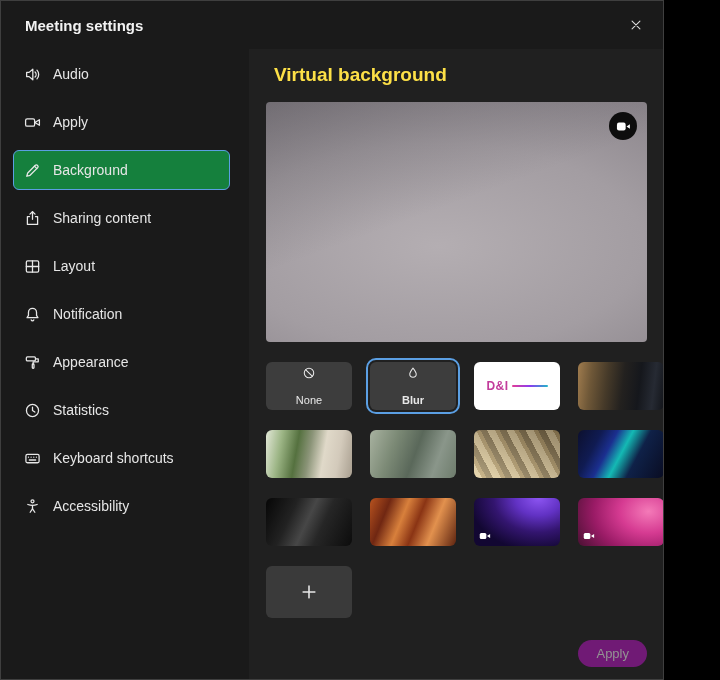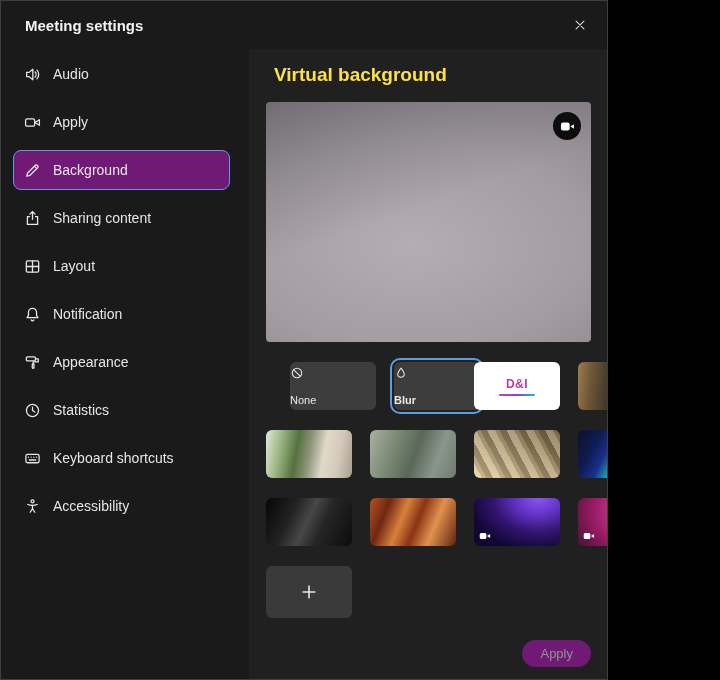--- a/index.html
+++ b/index.html
@@ -1,61 +1,61 @@
 <!DOCTYPE html>
 <html><head>
 <meta charset="utf-8">
 <style>
   html,body{margin:0;padding:0;background:#000;}
   .window{
-    width:608px;height:680px;box-sizing:border-box;
+    width:664px;height:680px;box-sizing:border-box;
     background:#1a1a1a;border:1px solid #3f3f3f;
     font-family:"Liberation Sans",sans-serif;color:#e8e8e8;
     display:flex;flex-direction:column;overflow:hidden;
   }
   
   .titlebar{flex:0 0 48px;display:flex;align-items:center;justify-content:space-between;padding:0 14px 0 24px;}
   .titlebar h1{font-size:15px;font-weight:700;margin:0;color:#f2f2f2;}
   .close-btn{background:none;border:0;padding:6px;cursor:pointer;display:flex;}
   .close-btn svg{width:14px;height:14px;}
 
   .body{flex:1;display:flex;min-height:0;}
 
   
   .sidebar{flex:0 0 248px;box-sizing:border-box;padding:5px 19px 0 12px;background:#1a1a1a;}
   .nav-item{
     display:flex;align-items:center;gap:12px;height:40px;box-sizing:border-box;
     padding:0 10px;border-radius:6px;border:1px solid transparent;margin-bottom:8px;
     font-size:14px;cursor:pointer;color:#e6e6e6;
   }
-  .nav-item.selected{background:#701a75;border-color:#5b9fe3;border-radius:8px;}
+  .nav-item.selected{background:#15803d;border-color:#5b9fe3;}
   .nav-item .icon{width:17px;height:17px;display:flex;flex:0 0 auto;}
   .nav-item .icon svg{width:17px;height:17px;}
   .ic{stroke:#e8e8e8;stroke-width:1.2;fill:none;stroke-linecap:round;stroke-linejoin:round;}
 
   
   .panel{flex:1;background:#202020;display:flex;flex-direction:column;box-sizing:border-box;
     padding:0 16px 12px 17px;min-width:0;}
   .panel h2{font-size:19px;font-weight:700;margin:15px 8px 16px;color:#fde047;}
 
   .preview{height:240px;border-radius:4px;position:relative;flex:0 0 auto;overflow:hidden;}
   .preview-btn{position:absolute;top:10px;right:10px;width:28px;height:28px;border-radius:50%;
     background:#0d0d0d;border:0;cursor:pointer;display:flex;align-items:center;justify-content:center;}
   .preview-btn svg{width:15px;height:15px;}
 
   .grid{display:grid;grid-template-columns:repeat(4,86px);gap:20px 18px;margin-top:20px;}
   .tile{
     width:86px;height:48px;border-radius:6px;border:0;padding:0;margin:0;position:relative;
     overflow:hidden;cursor:pointer;background:#3d3d3d;box-sizing:border-box;
   }
-  .tile.option{display:flex;flex-direction:column;align-items:flex-start;justify-content:center;gap:14px;
-    color:#e8e8e8;font-size:11px;font-family:"Liberation Sans",sans-serif;margin-left:24px;}
+  .tile.option{display:flex;flex-direction:column;align-items:center;justify-content:center;gap:14px;
+    color:#e8e8e8;font-size:11px;font-family:"Liberation Sans",sans-serif;}
   .tile.option svg{width:14px;height:14px;}
   .tile.selected{outline:2px solid #5b9fe3;outline-offset:2px;font-weight:bold;}
-  .tile.logo{display:flex;flex-direction:column;align-items:center;justify-content:center;gap:3px;}
+  .tile.logo{display:flex;align-items:center;justify-content:center;gap:3px;}
   .logo-text{font-size:12px;font-weight:700;color:#c families;}
   .logo-text{font-size:12px;font-weight:700;color:#c23b9b;letter-spacing:.5px;}
   .logo-line{width:36px;height:2px;border-radius:1px;background:linear-gradient(90deg,#e23c96,#8a3cf0,#20b7c8);}
   .badge{position:absolute;left:5px;bottom:4px;width:12px;height:12px;display:flex;}
   .badge svg{width:12px;height:12px;}
   .tile.add{display:flex;align-items:center;justify-content:center;height:52px;background:#3a3a3a;}
   .tile.add svg{width:18px;height:18px;}
 
   .footer{margin-top:auto;display:flex;justify-content:flex-end;padding-top:10px;}
   .apply-btn{background:#701a75;color:#939393;border:0;border-radius:14px;padding:6px 18px;

